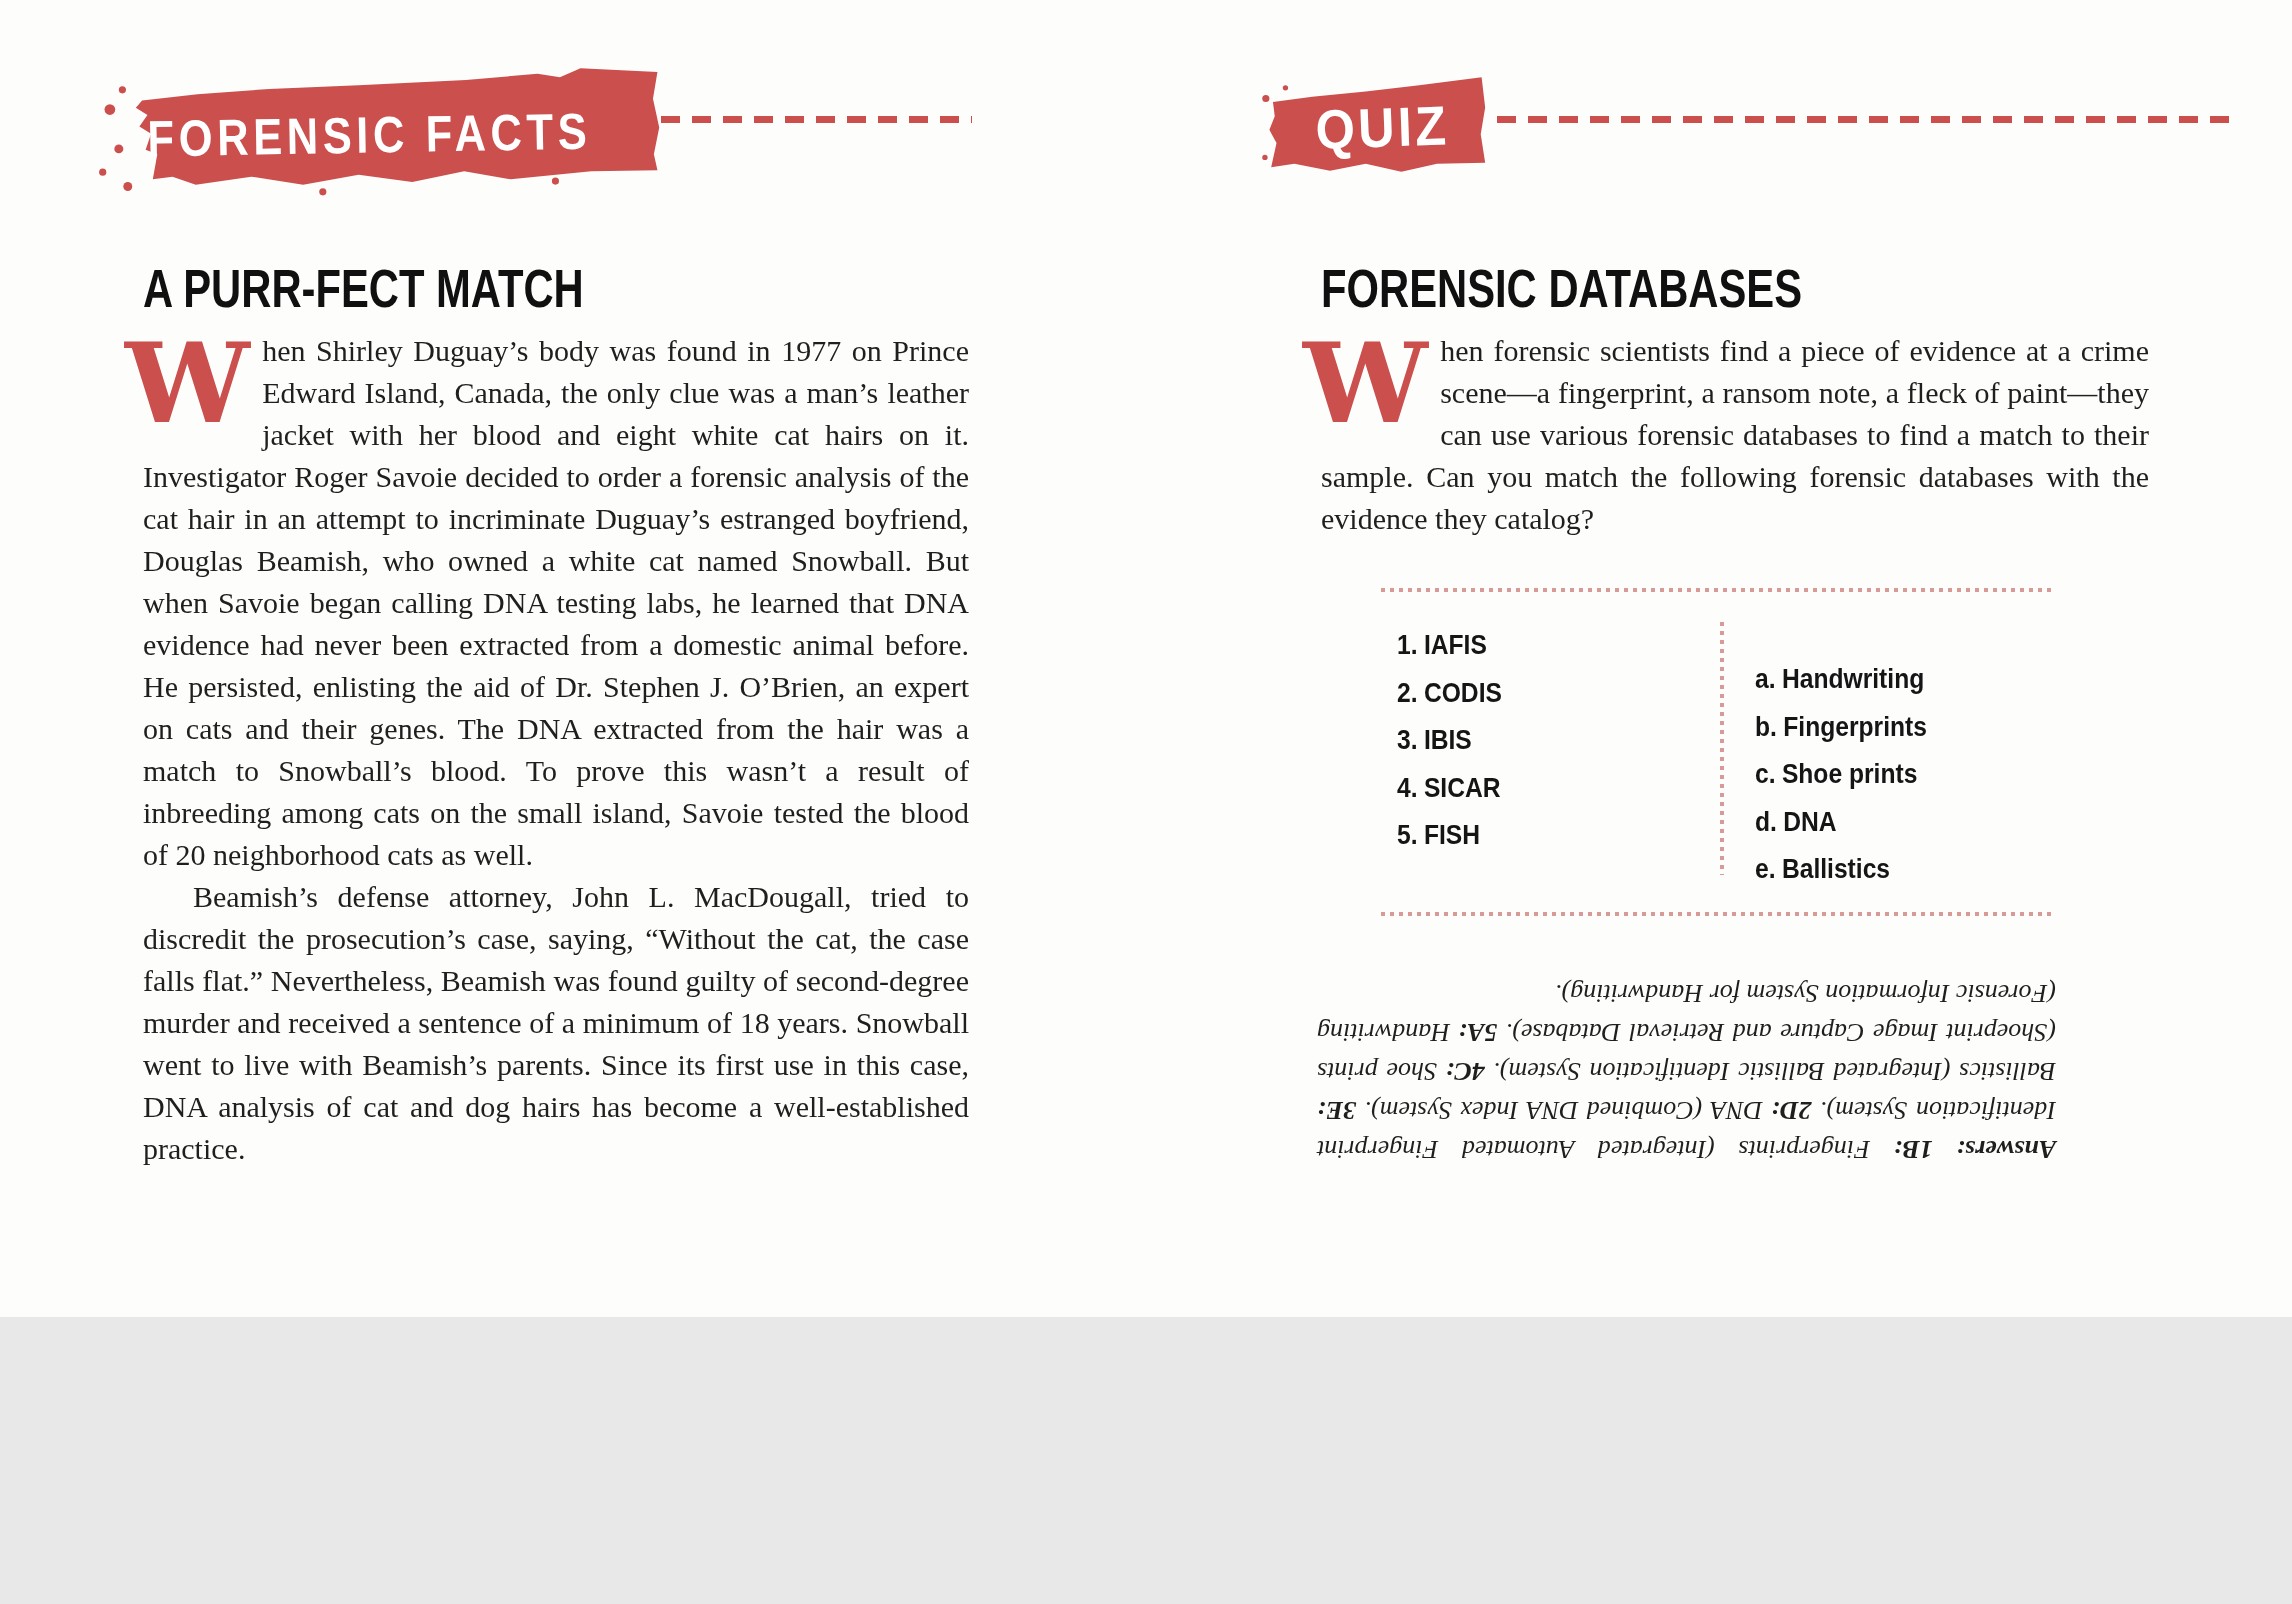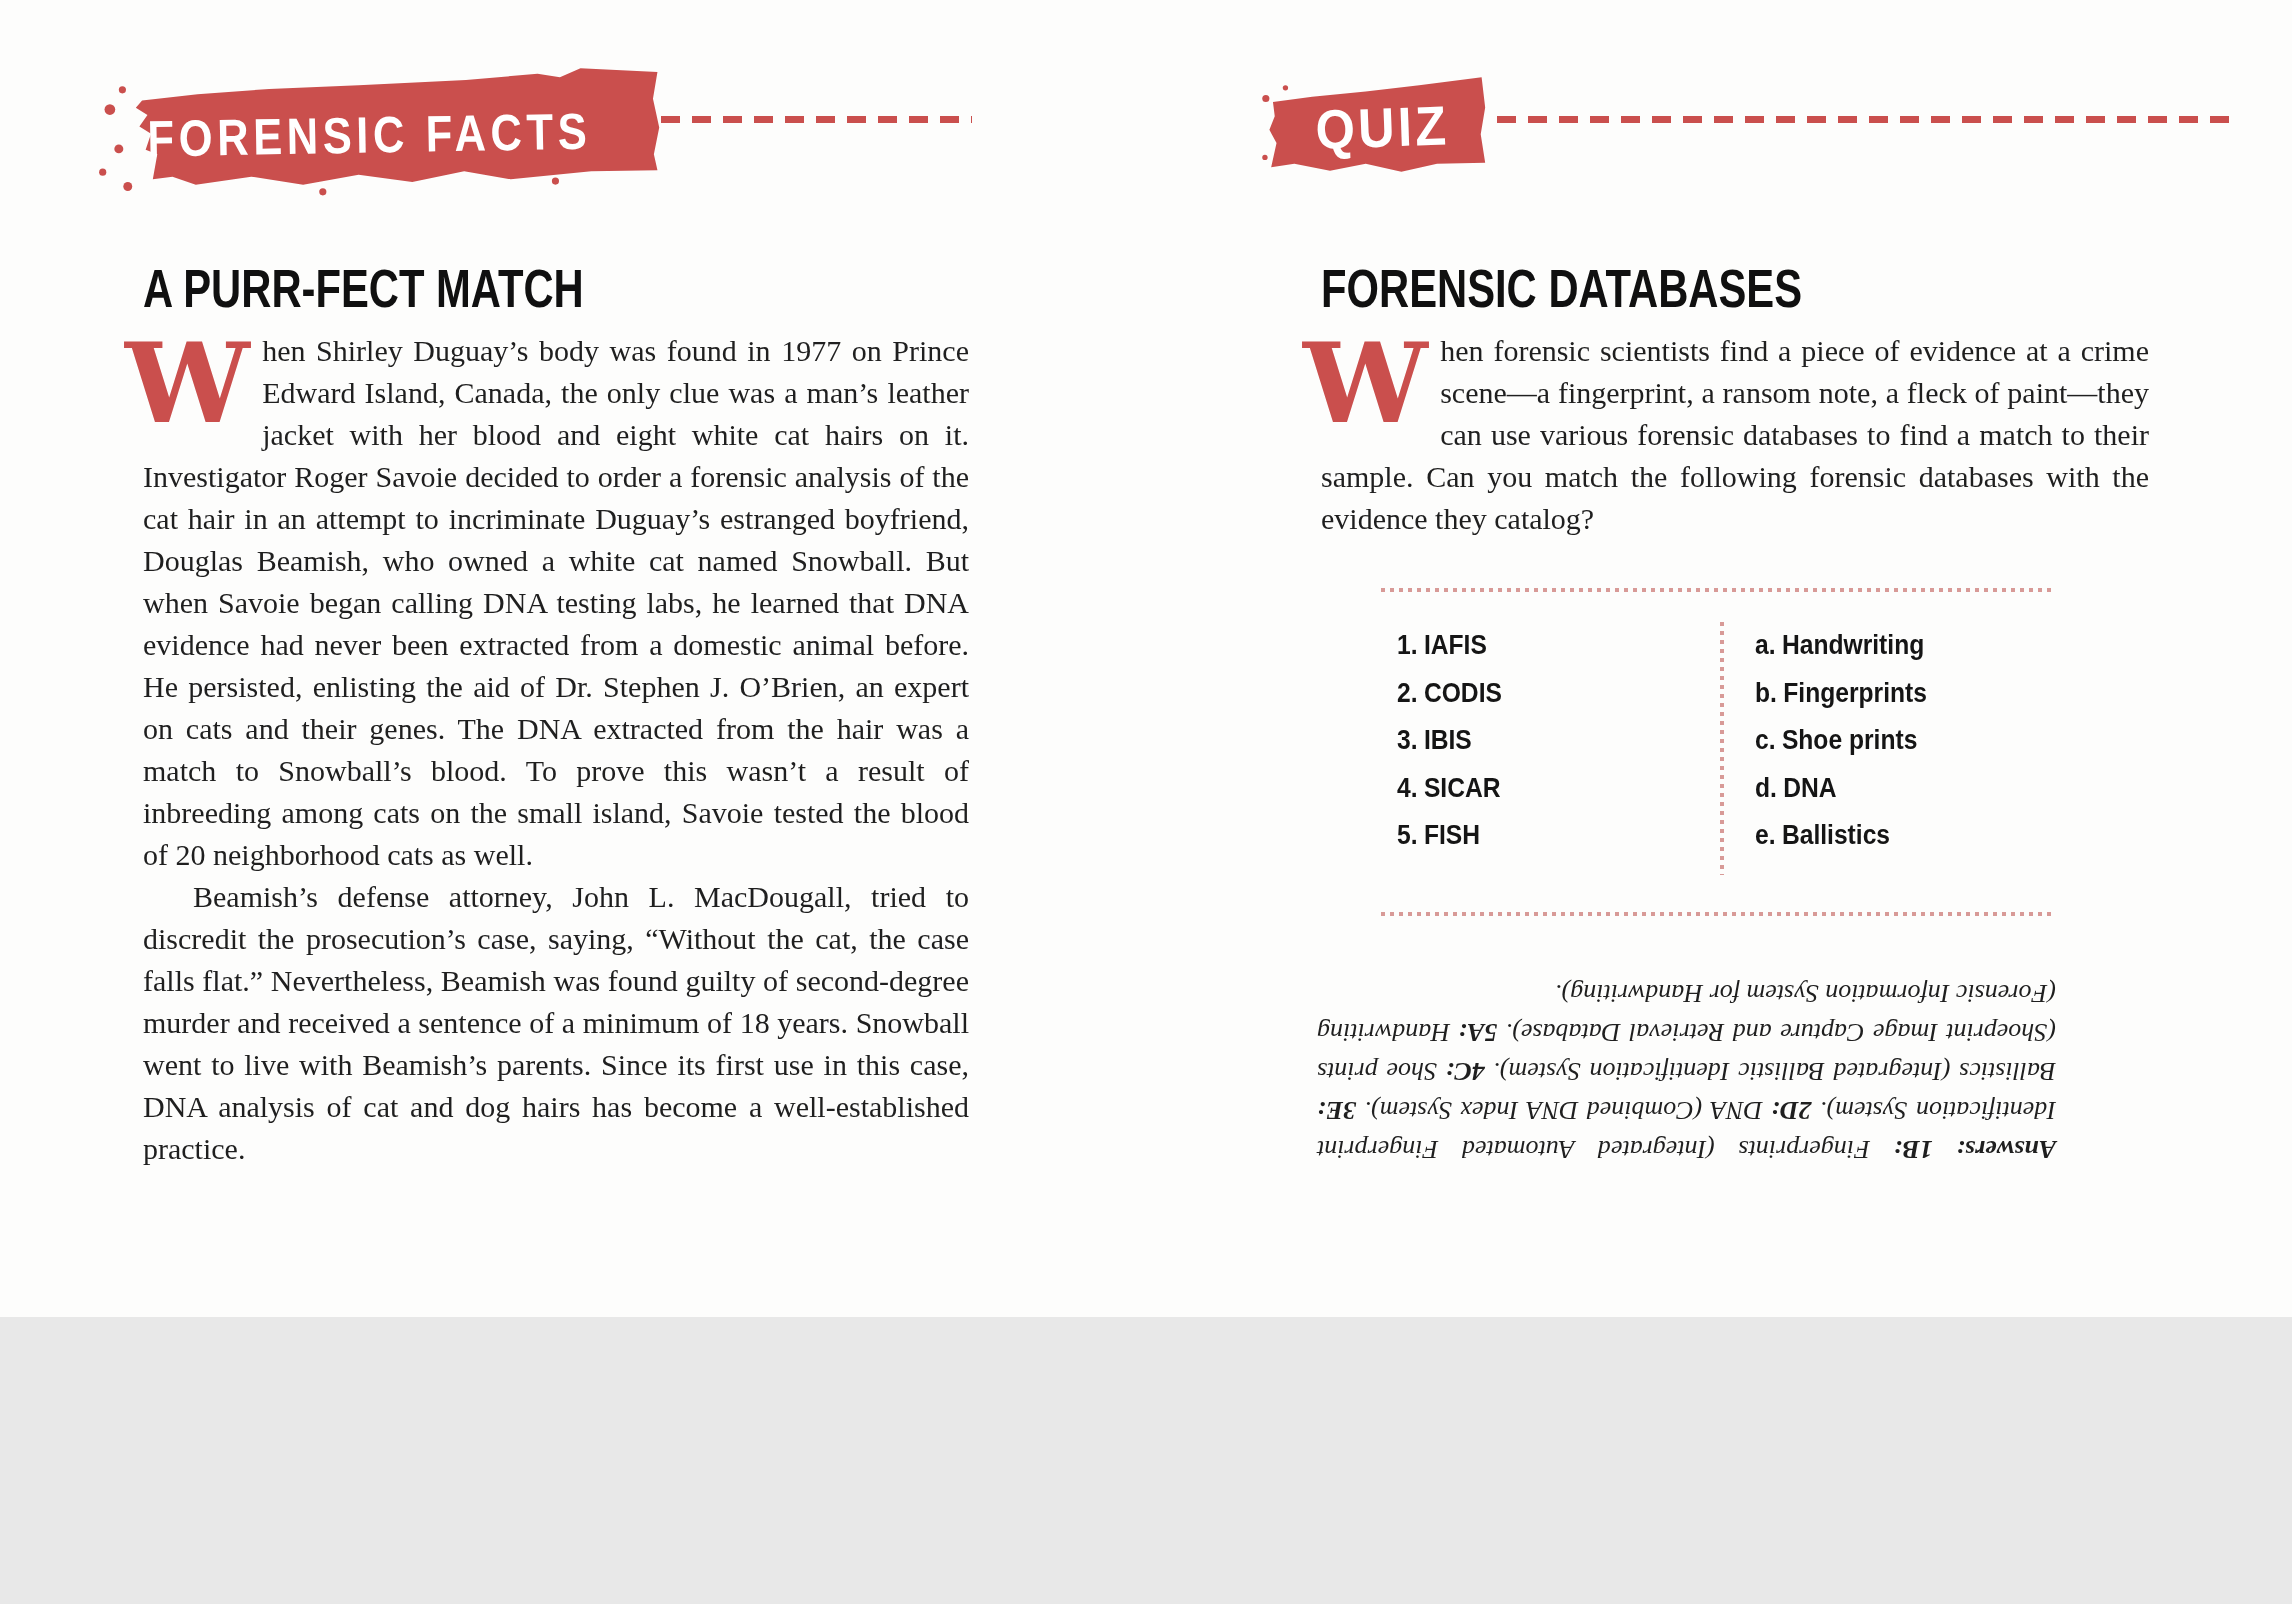--- a/index.html
+++ b/index.html
@@ -138,21 +138,21 @@
   <div class="quiz-col" style="left:1397px;top:627px;width:304px;">
     <div class="q-row"><span class="q-num">1.</span><span>IAFIS</span></div>
     <div class="q-row"><span class="q-num">2.</span><span>CODIS</span></div>
     <div class="q-row"><span class="q-num">3.</span><span>IBIS</span></div>
     <div class="q-row"><span class="q-num">4.</span><span>SICAR</span></div>
     <div class="q-row"><span class="q-num">5.</span><span>FISH</span></div>
   </div>
 
   <div class="dotted-v" style="left:1720px;top:622px;height:253px;"></div>
 
-  <div class="quiz-col" style="left:1755px;top:627px;width:296px;">
+  <div class="quiz-col" style="left:1755px;top:661px;width:296px;">
     <div class="q-row"><span class="q-num">a.</span><span>Handwriting</span></div>
     <div class="q-row"><span class="q-num">b.</span><span>Fingerprints</span></div>
     <div class="q-row"><span class="q-num">c.</span><span>Shoe prints</span></div>
     <div class="q-row"><span class="q-num">d.</span><span>DNA</span></div>
     <div class="q-row"><span class="q-num">e.</span><span>Ballistics</span></div>
   </div>
 
   <div class="dotted-h" style="left:1381px;top:912px;width:672px;"></div>
 
   <div class="answers" style="left:1317px;top:974px;width:739px;">

